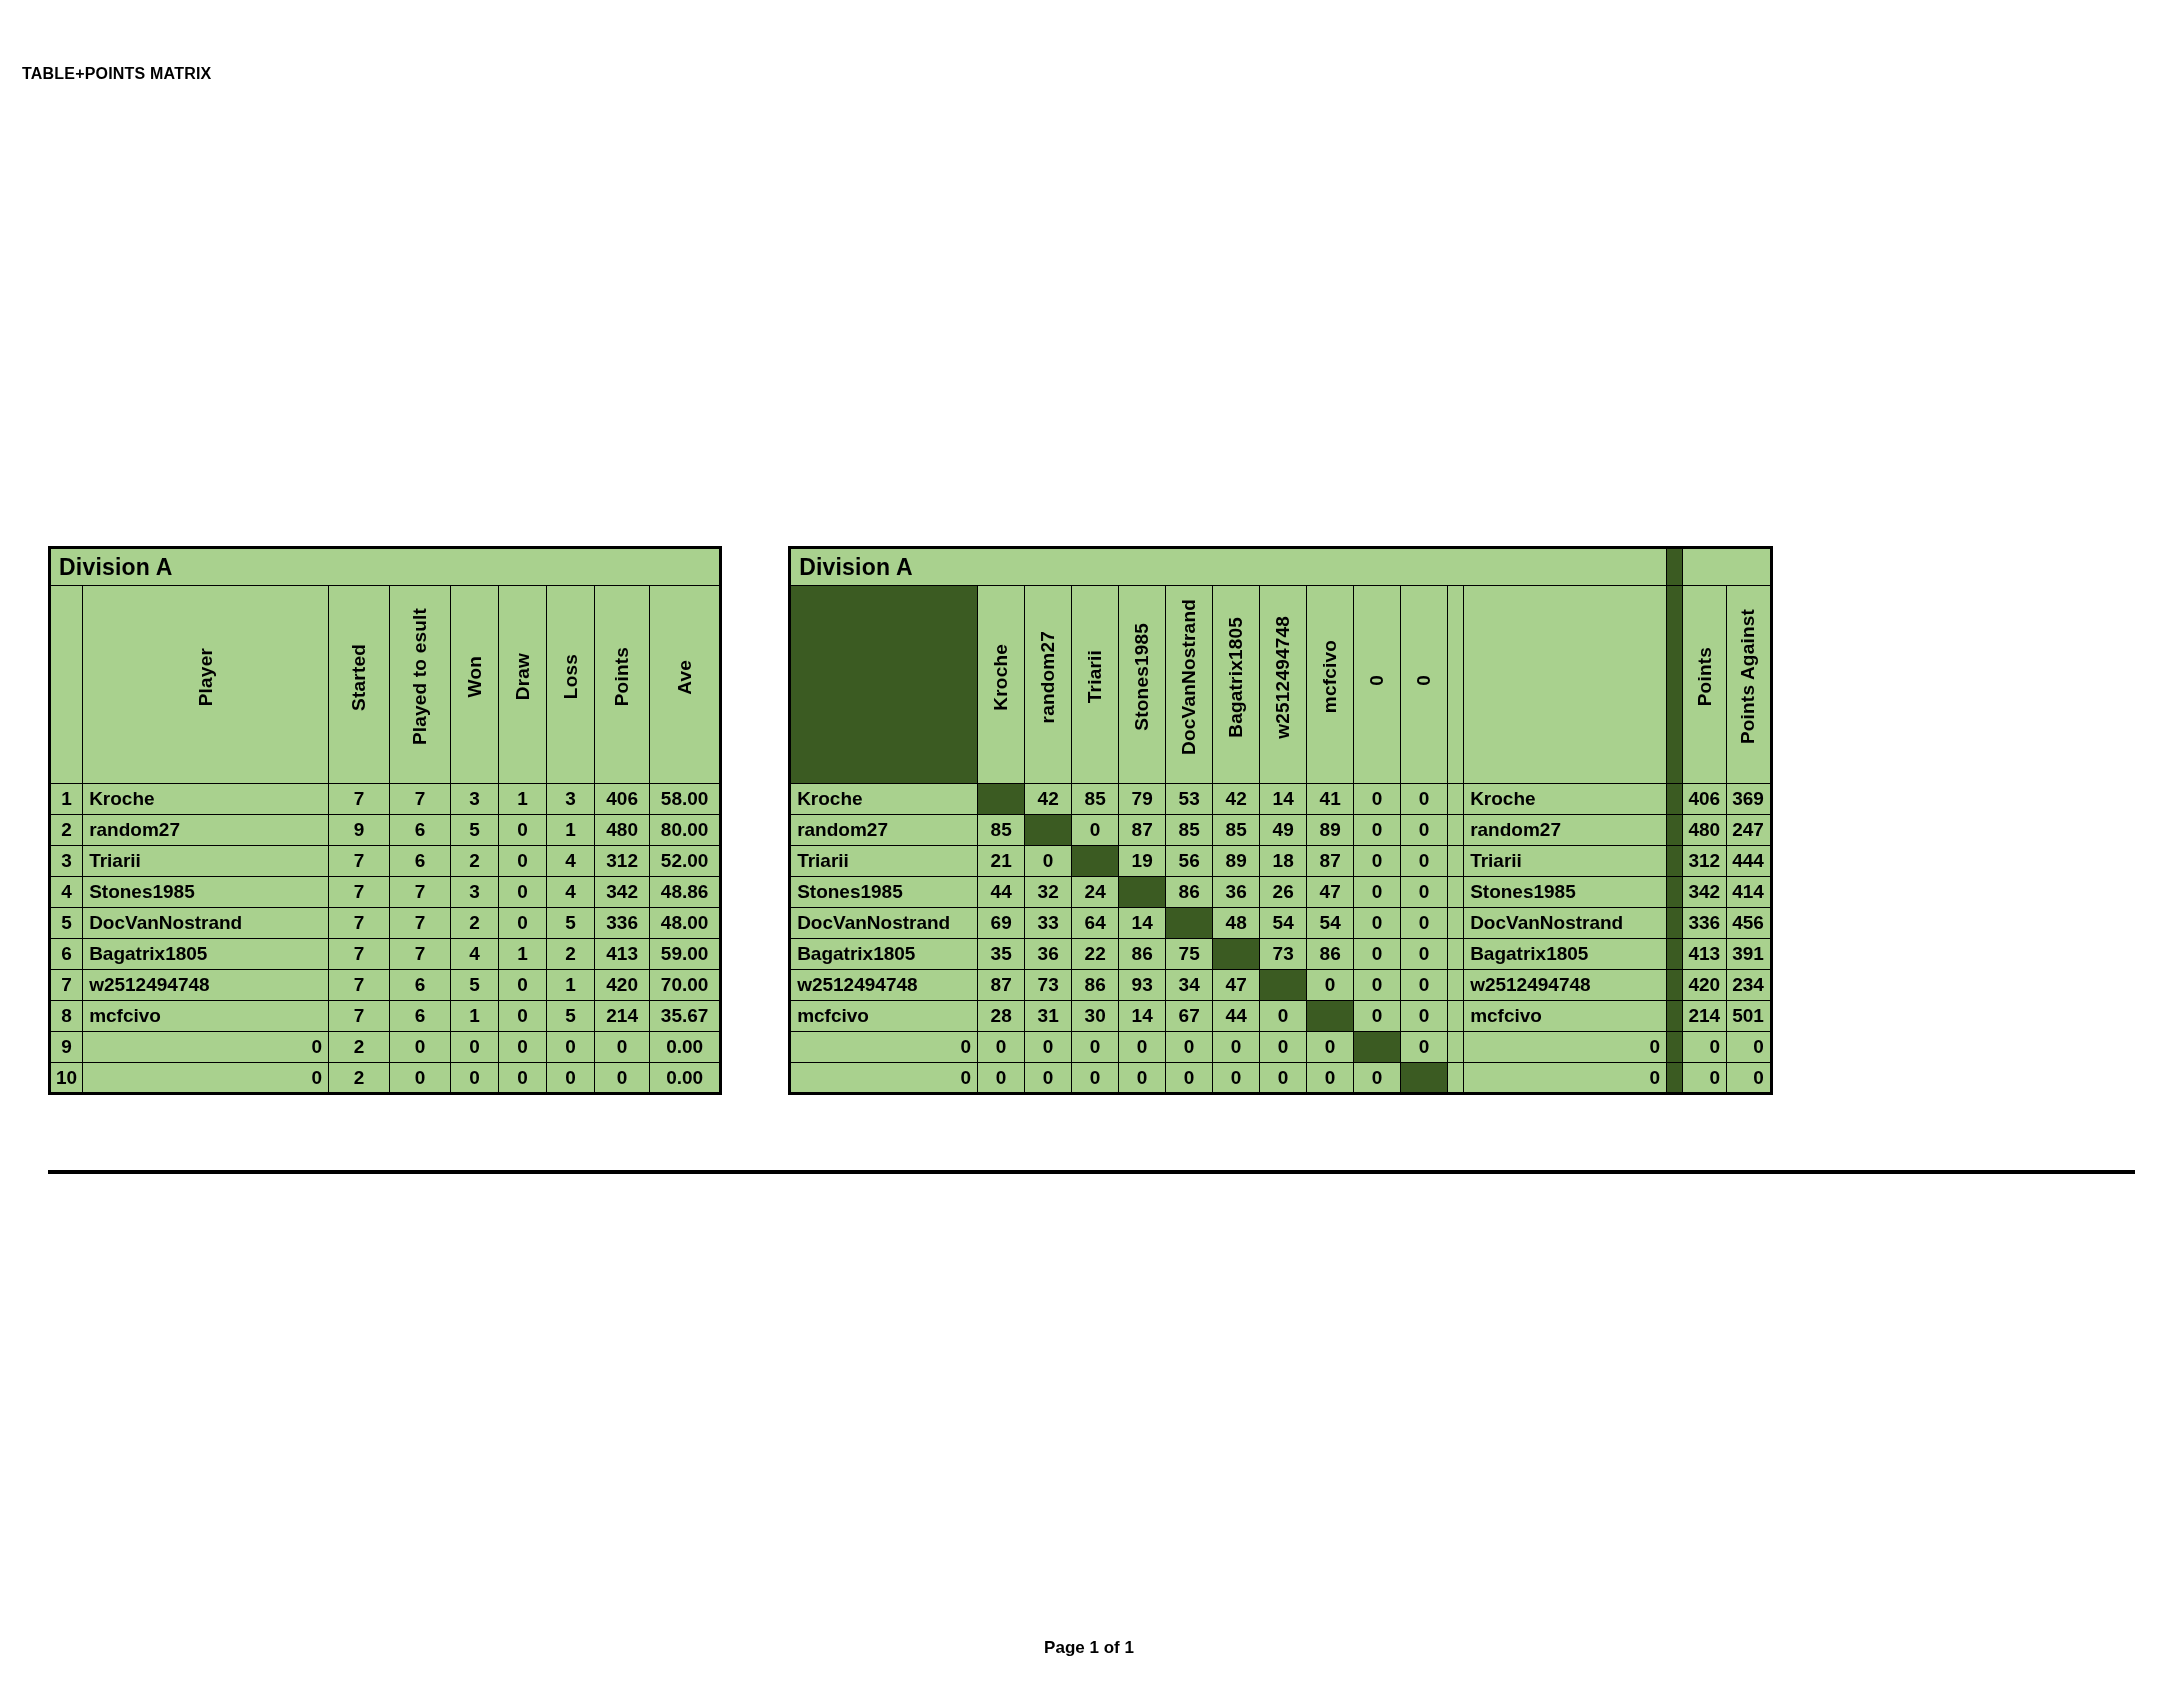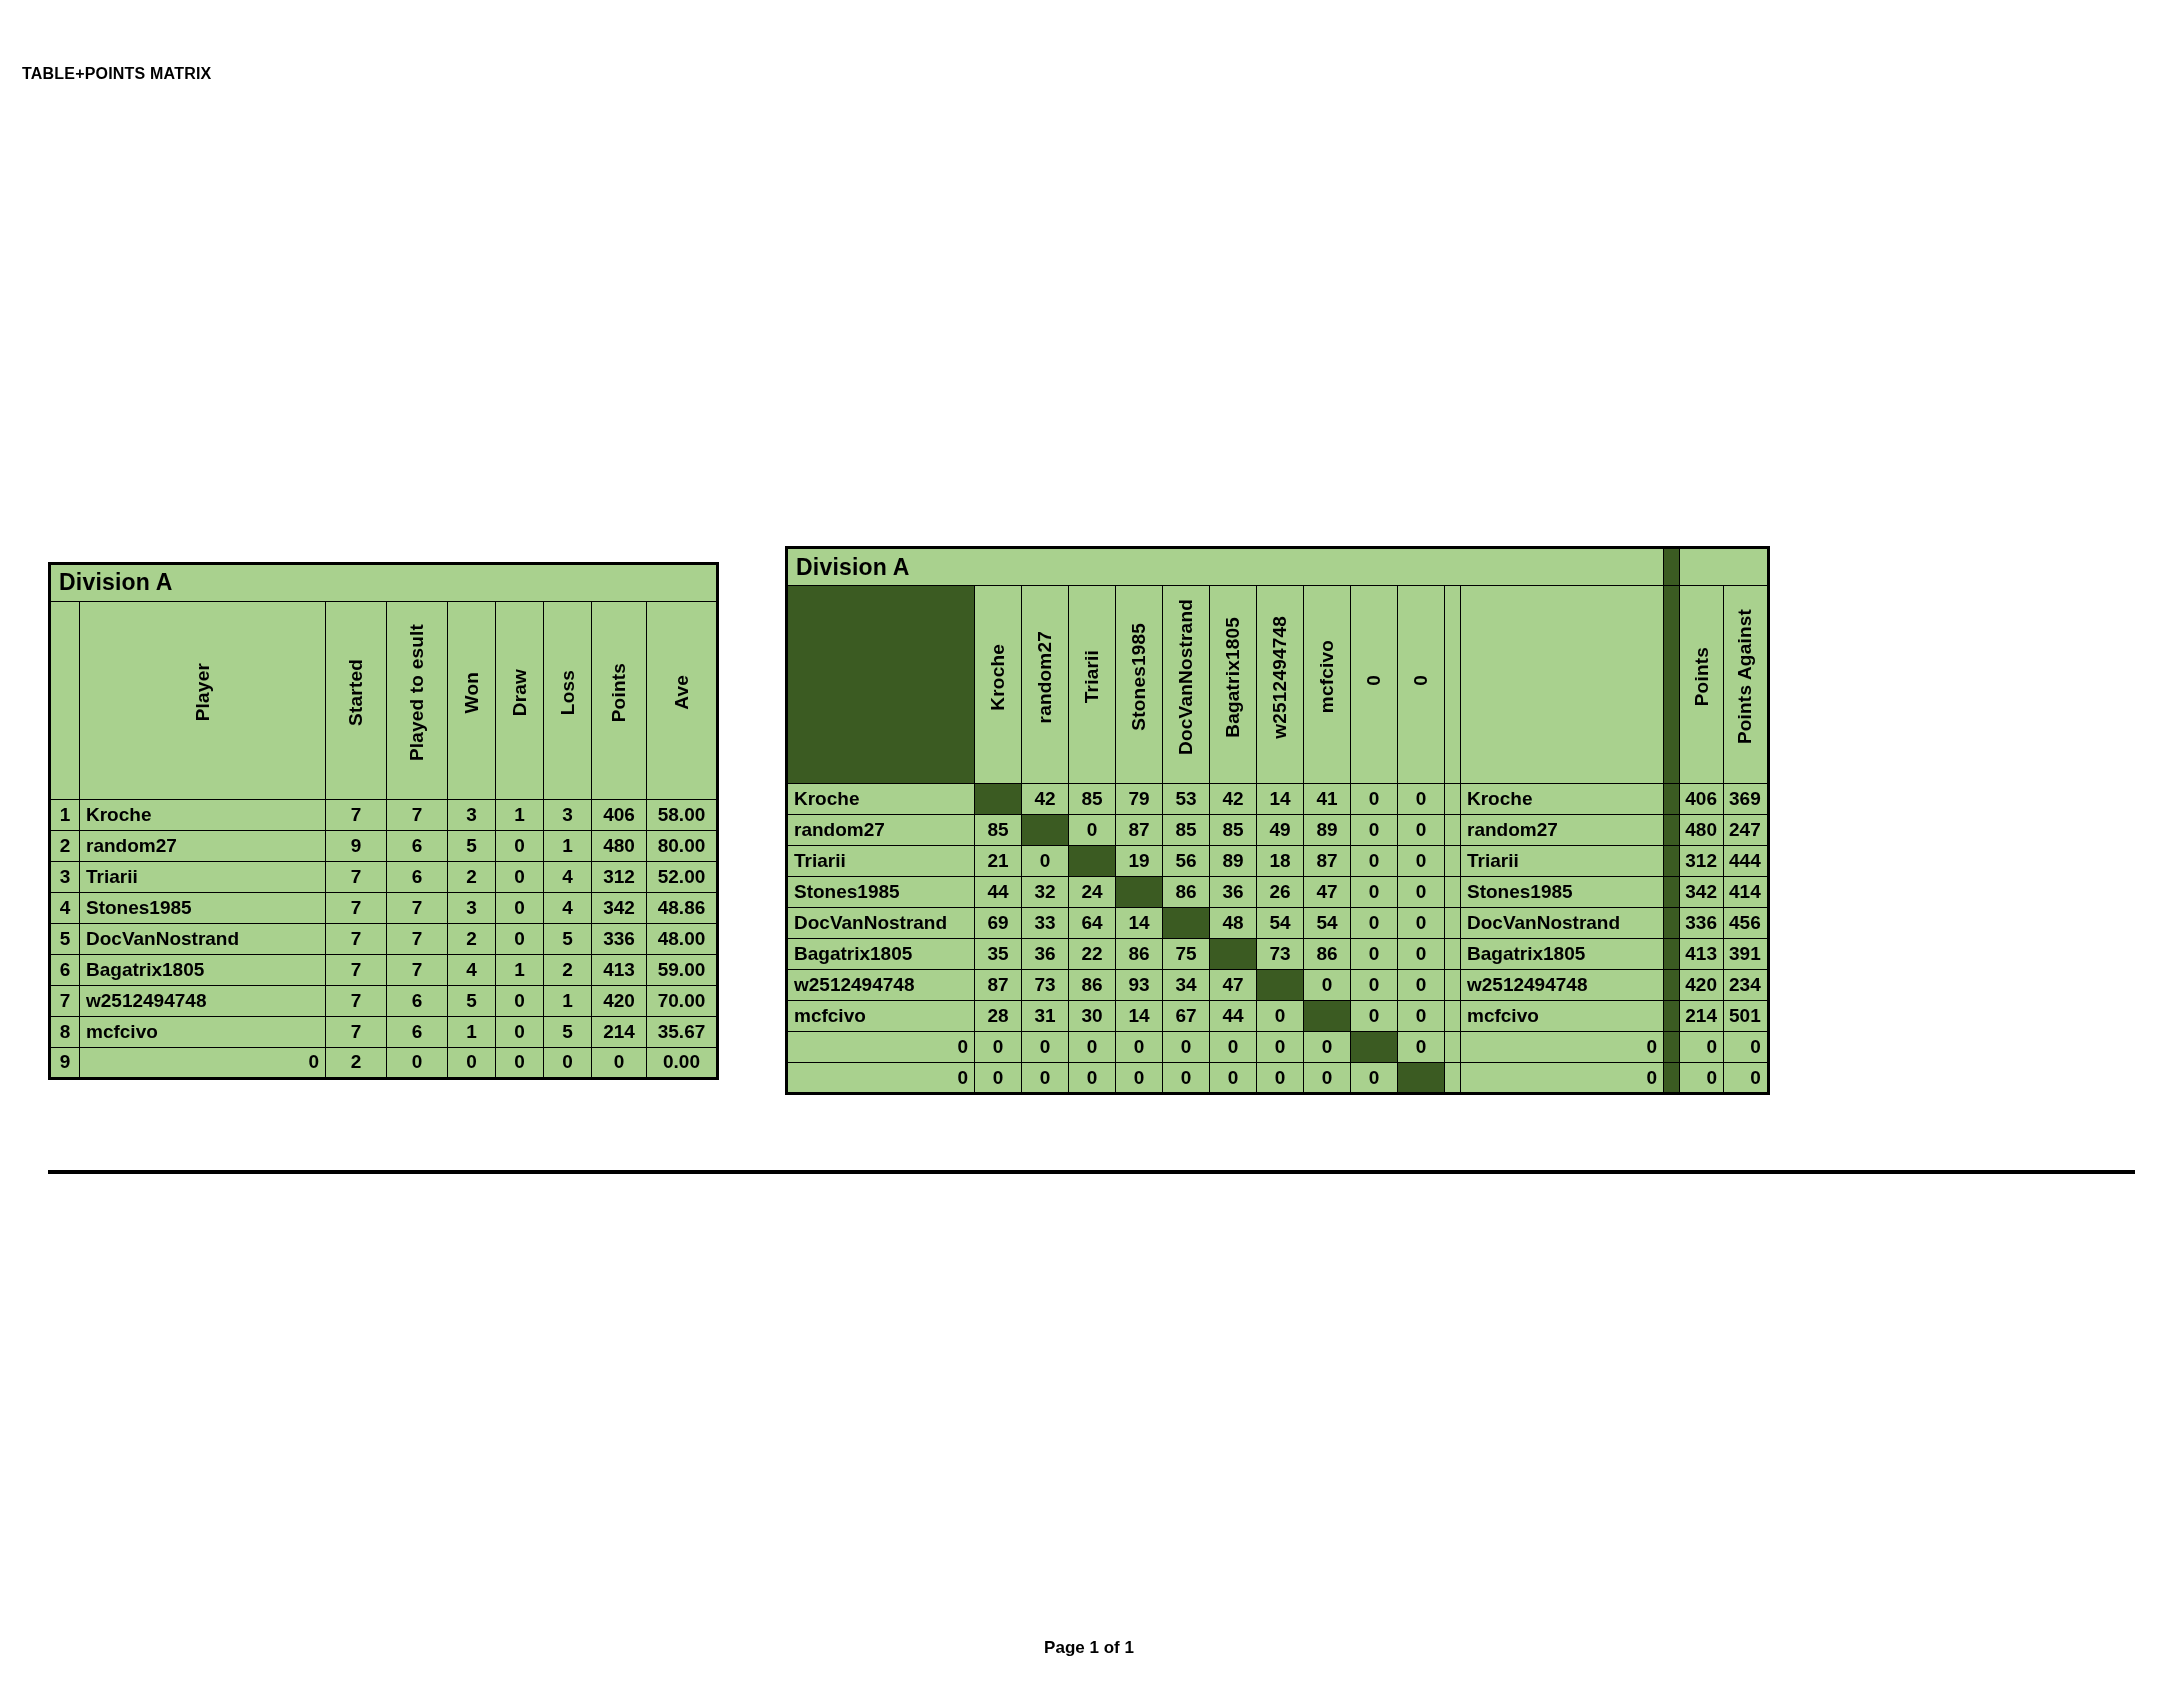--- a/index.html
+++ b/index.html
@@ -68,21 +68,21 @@
     font-size:19px;
     font-weight:bold;
     letter-spacing:0.2px;
     white-space:nowrap;
   }
   .name-cell { text-align:left !important; padding-left:6px !important; }
   .num-right { text-align:right !important; padding-right:6px !important; }
   .idx { text-align:center !important; font-weight:bold; }
 
   
-  #grids { display:flex; align-items:center;gap:26px; }
+  #grids { display:flex; align-items:flex-end;gap:26px; }
   #left-grid  { border:3px solid #000; }
   #gap { width:14px; }
   #right-grid { border:3px solid #000; }
 
   
   #rule {
     position:absolute;
     left:48px; top:1170px;
     width:2087px; height:4px;
     background:#000;
@@ -216,20 +216,31 @@
             <td>7</td>
             <td>6</td>
             <td>1</td>
             <td>0</td>
             <td>5</td>
             <td>214</td>
             <td>35.67</td>
           </tr>
           <tr>
             <td class="idx">9</td>
+            <td class="num-right">0</td>
+            <td>2</td>
+            <td>0</td>
+            <td>0</td>
+            <td>0</td>
+            <td>0</td>
+            <td>0</td>
+            <td>0.00</td>
+          </tr>
+          <tr>
+            <td class="idx">10</td>
             <td class="num-right">0</td>
             <td>2</td>
             <td>0</td>
             <td>0</td>
             <td>0</td>
             <td>0</td>
             <td>0</td>
             <td>0.00</td>
           </tr>
         </tbody>

